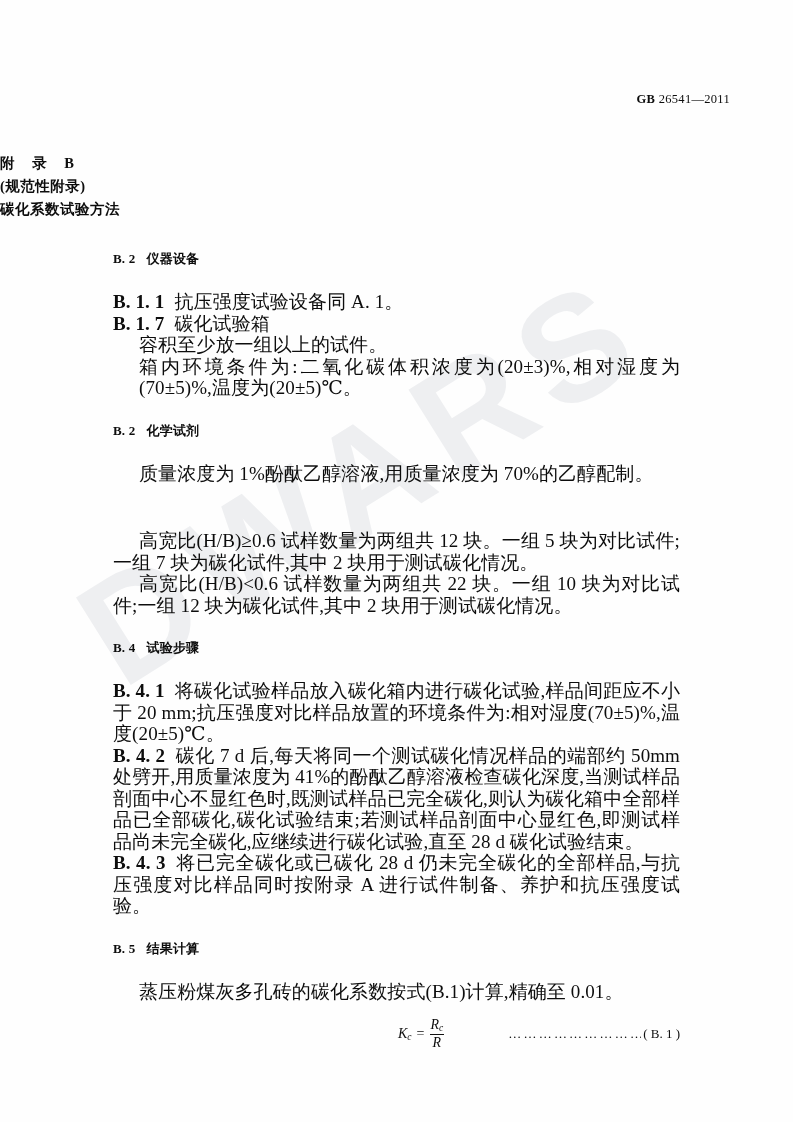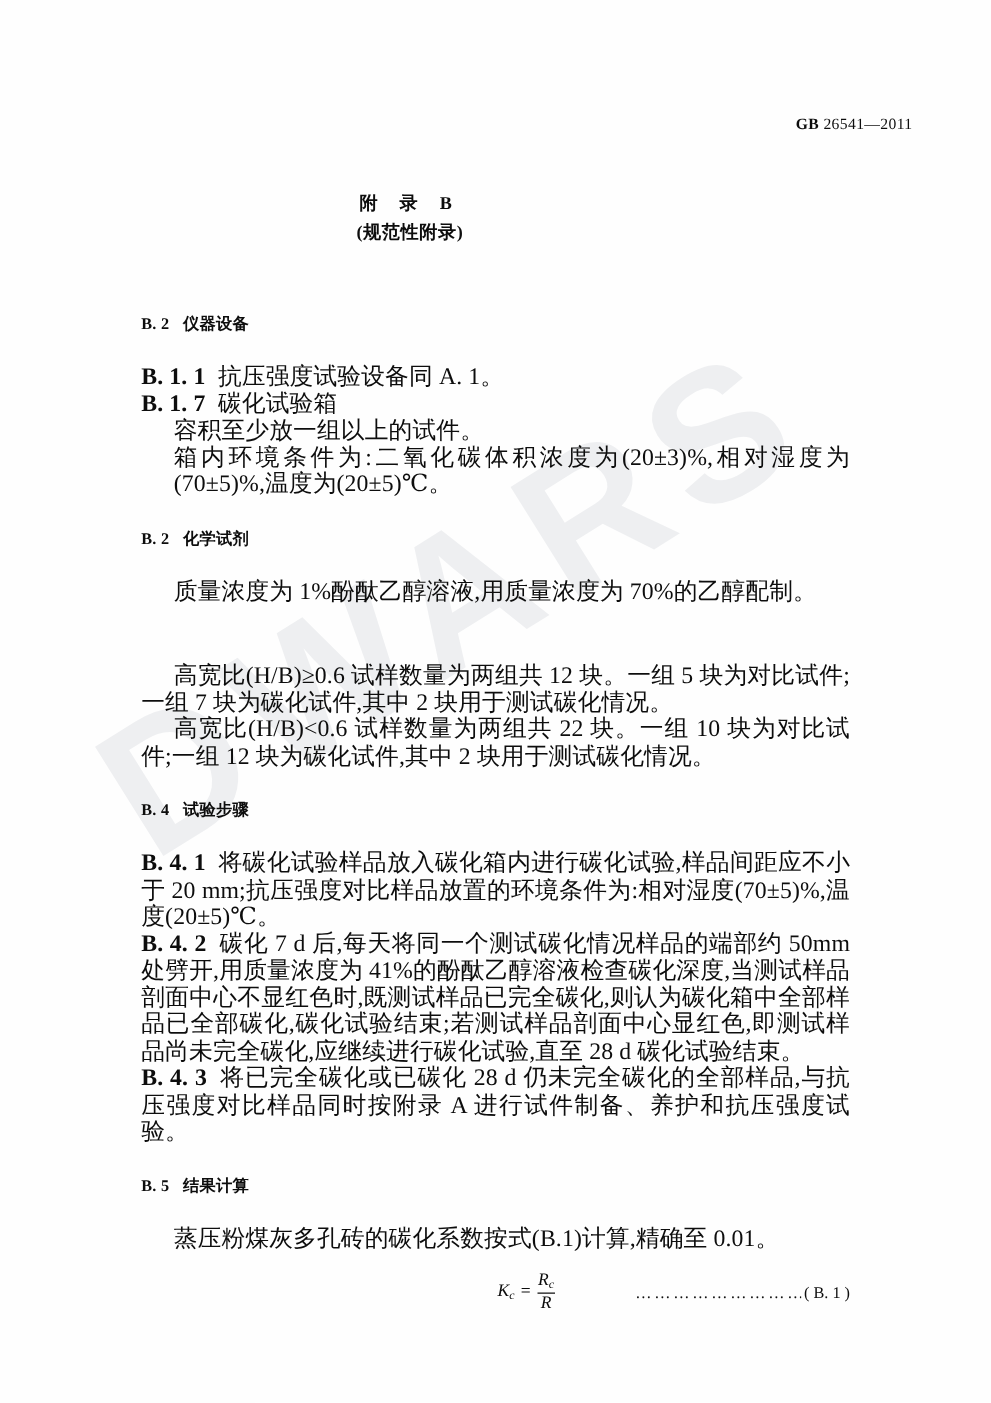--- a/index.html
+++ b/index.html
@@ -64,21 +64,20 @@
     font-weight: 700;
     font-family: "Liberation Serif", serif;
   }
 
   
   .annex-title {
     position: absolute;
     top: 152px;
     left: 0;
     width: 656px;
-    text-align: center;
   }
   .annex-line {
     font-weight: 700;
     font-size: 14.5px;
     line-height: 23px;
     letter-spacing: 0.5px;
   }
   .annex-line.t1 { letter-spacing: 7px; }
 
   
@@ -175,20 +174,21 @@
   <div class="content">
 
     <div class="run-head">
       <span class="gb">GB</span>
       <span>26541—2011</span>
     </div>
 
     <div class="annex-title">
       <div class="annex-line t1">附 录 B</div>
       <div class="annex-line">(规范性附录)</div>
+      <div class="annex-line">碳化系数试验方法</div>
     </div>
 
     <div class="col">
 
       <div class="h2">
         <span class="num">B. 2</span><span>仪器设备</span>
       </div>
       <div class="gap-lg"></div>
       <p class="para hang">
         <span class="lbl">B. 1. 1</span><span>抗压强度试验设备同 A. 1。</span>

